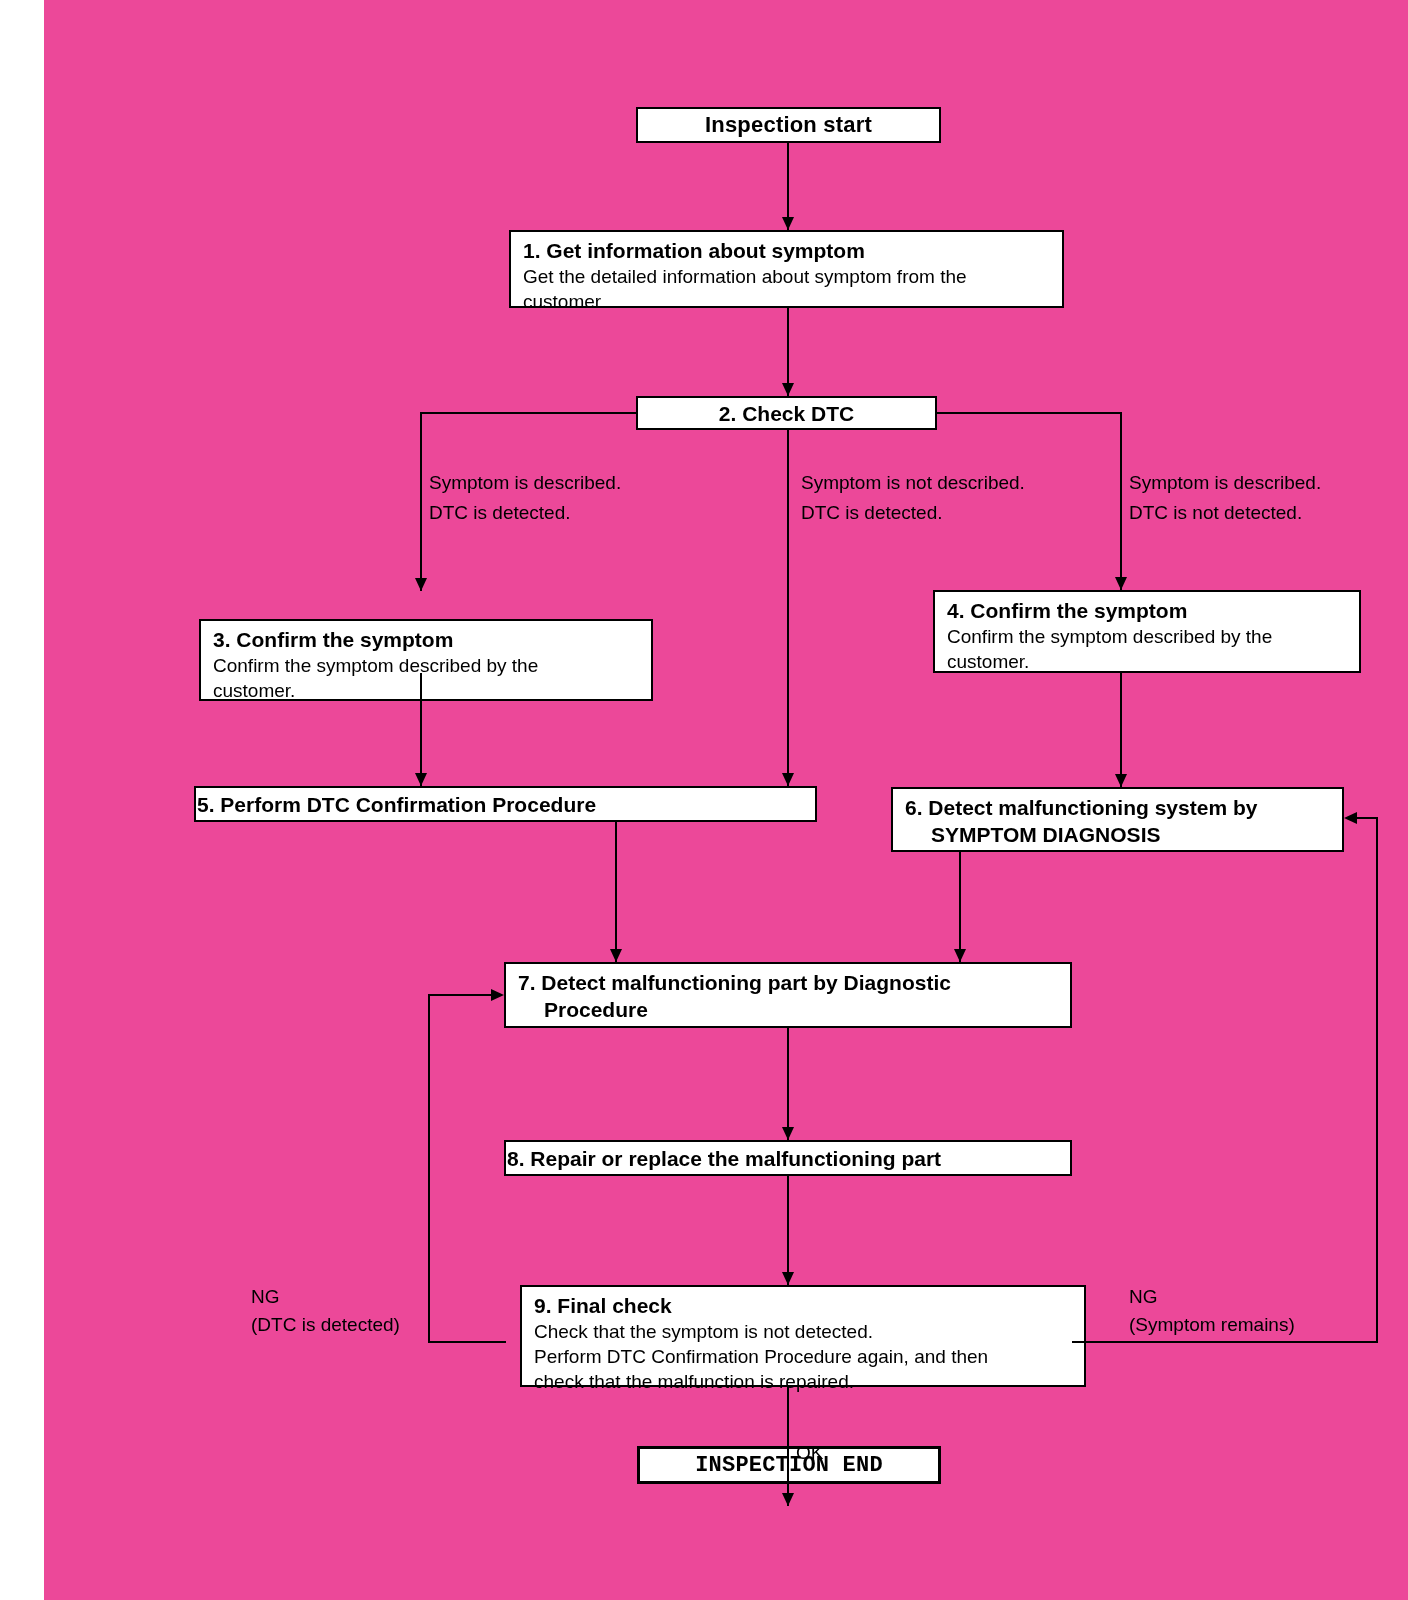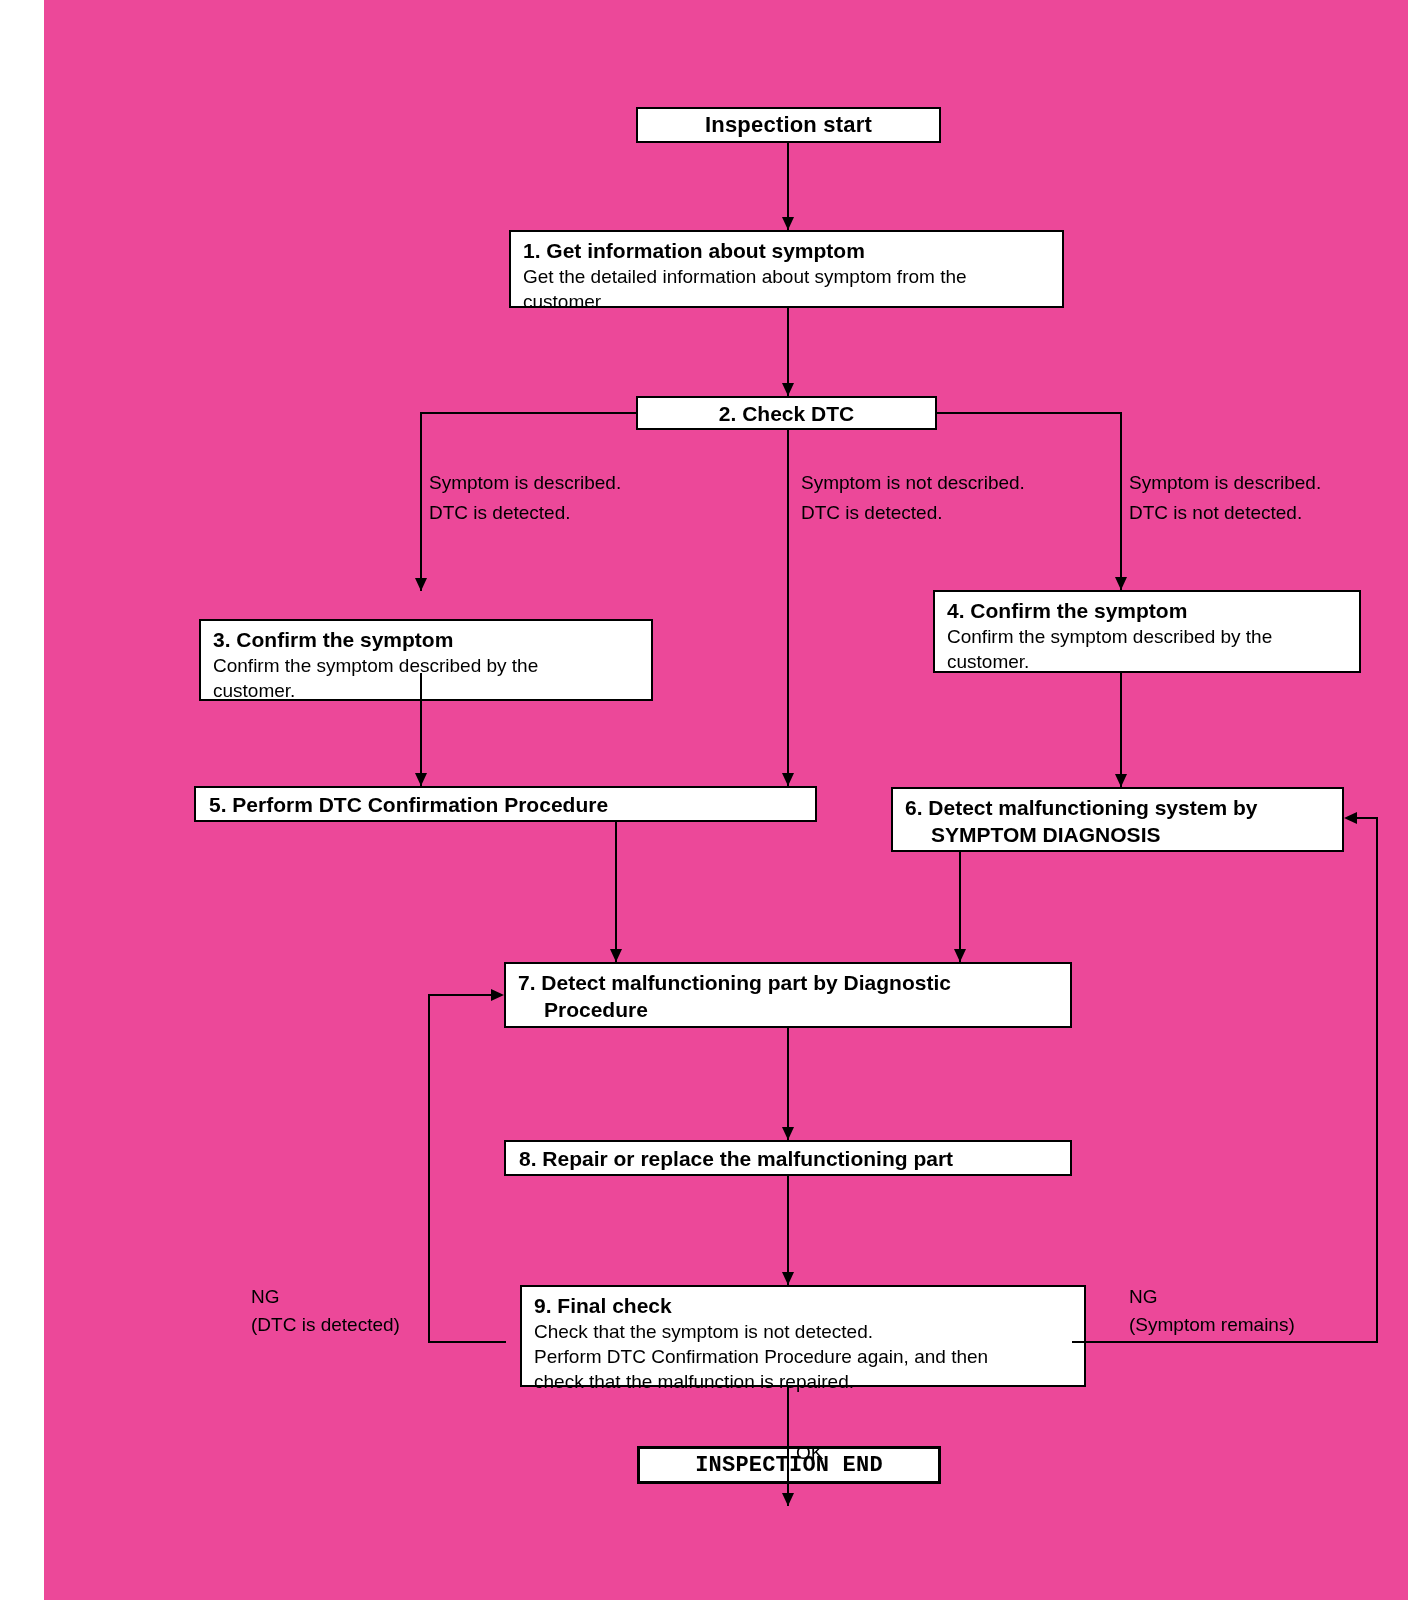--- a/index.html
+++ b/index.html
@@ -20,21 +20,21 @@
   }
   .box.center {
     display: flex;
     align-items: center;
     justify-content: center;
   }
   .box.vcenter {
     display: flex;
     align-items: center;
     justify-content: flex-start;
-    padding-left: 13px;
+    padding-left: 1px;
   }
   .box.padded { padding: 5px 20px 4px 12px; }
   .title-lg { font-weight: bold; font-size: 22px; letter-spacing: 0.2px; }
   .title { font-weight: bold; font-size: 21px; line-height: 27px; white-space: nowrap; }
   .title-indent { margin-left: 26px; }
   .body-line { font-size: 19px; line-height: 25px; white-space: nowrap; }
   .vline { position: absolute; width: 2px; background: #000000; }
   .hline { position: absolute; height: 2px; background: #000000; }
   .arrow-down {
     position: absolute; width: 0; height: 0;

